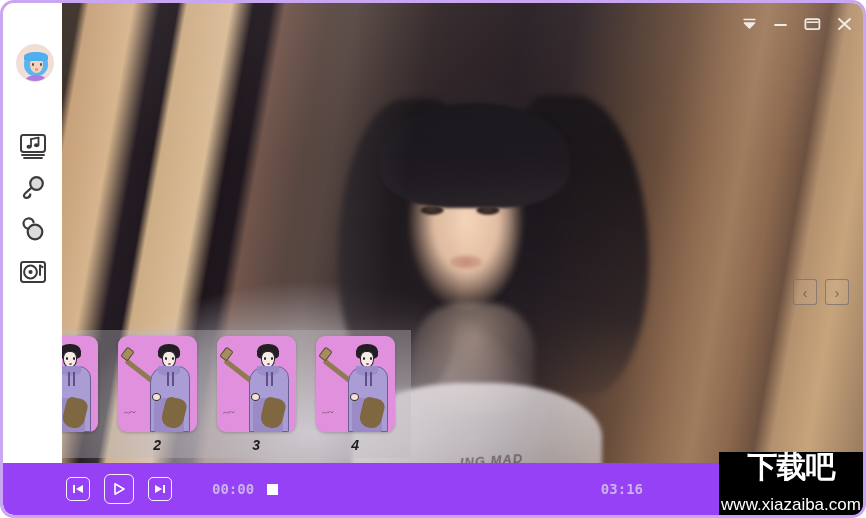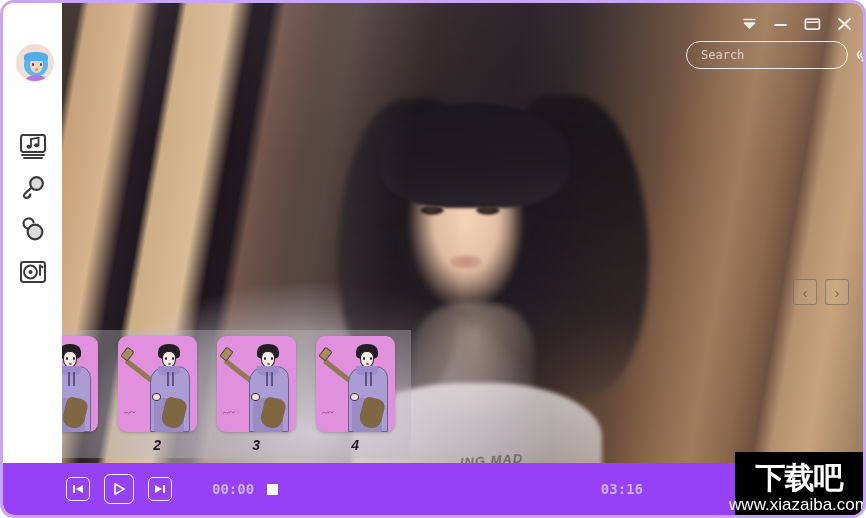--- a/index.html
+++ b/index.html
@@ -398,25 +398,25 @@
   }
   .pb-right {
     position: absolute; right: 18px;
     display: flex; align-items: center; gap: 17px;
   }
   .pb-icon { cursor: pointer; color: #ffffff; display: flex; align-items: center; justify-content: center; }
 
   
   .watermark {
     position: absolute; right: 0; bottom: 0;
-    width: 128px; height: 63px;
+    width: 144px; height: 63px;
     background: #000000;
     z-index: 90;
     display: flex; flex-direction: column;
-    align-items: center; justify-content: flex-end;
+    align-items: center; justify-content: space-between;
   }
   .wm-logo {
     color: #ffffff;
     font-family: "DejaVu Sans", sans-serif;
     font-size: 30px; font-weight: bold;
     line-height: 1;
     letter-spacing: -1px;
   }
   .wm-url {
     color: #ffffff;
@@ -453,29 +453,20 @@
       </svg>
       <svg class="win-btn" width="17" height="14" viewBox="0 0 17 14">
         <rect x="1.4" y="2.2" width="14" height="10" rx="1.6" fill="none" stroke="#ffffff" stroke-width="1.8"></rect>
         <path d="M2.6 5.2h12" stroke="#ffffff" stroke-width="1.6"></path>
       </svg>
       <svg class="win-btn" width="15" height="14" viewBox="0 0 15 14">
         <path d="M2 2l11 10M13 2L2 12" stroke="#ffffff" stroke-width="1.9" stroke-linecap="round"></path>
       </svg>
     </div>
 
-    <div class="search-box">
-      <input class="search-input" type="text" value="" placeholder="Search" style="">
-      <span class="search-icon-btn">
-        <svg width="19" height="19" viewBox="0 0 19 19">
-          <path d="M5.4 12.6a5.6 5.6 0 0 1 0-7.3M13.6 5.3a5.6 5.6 0 0 1 0 7.3M7.4 10.9a2.7 2.7 0 0 1 0-3.7M11.6 7.2a2.7 2.7 0 0 1 0 3.7" fill="none" stroke="rgba(255,255,255,0.9)" stroke-width="1.5" stroke-linecap="round"></path>
-          <path d="M9.5 8.4L7.4 15.4h4.2z" fill="rgba(255,255,255,0.92)"></path>
-        </svg>
-      </span>
-    </div>
 
     <div class="slide-nav">
       <div class="slide-btn">‹</div>
       <div class="slide-btn">›</div>
     </div>
   </div>
 
   <div class="thumb-strip">
     <div class="thumb-cell">
       <div class="thumb-card">

